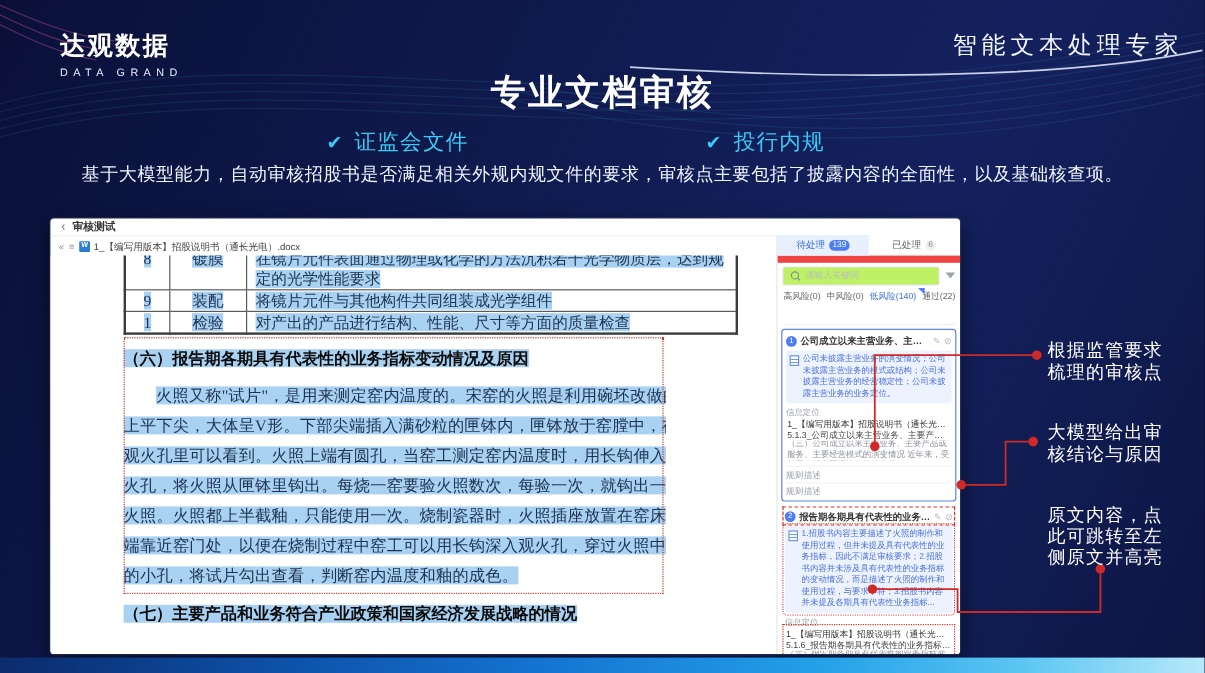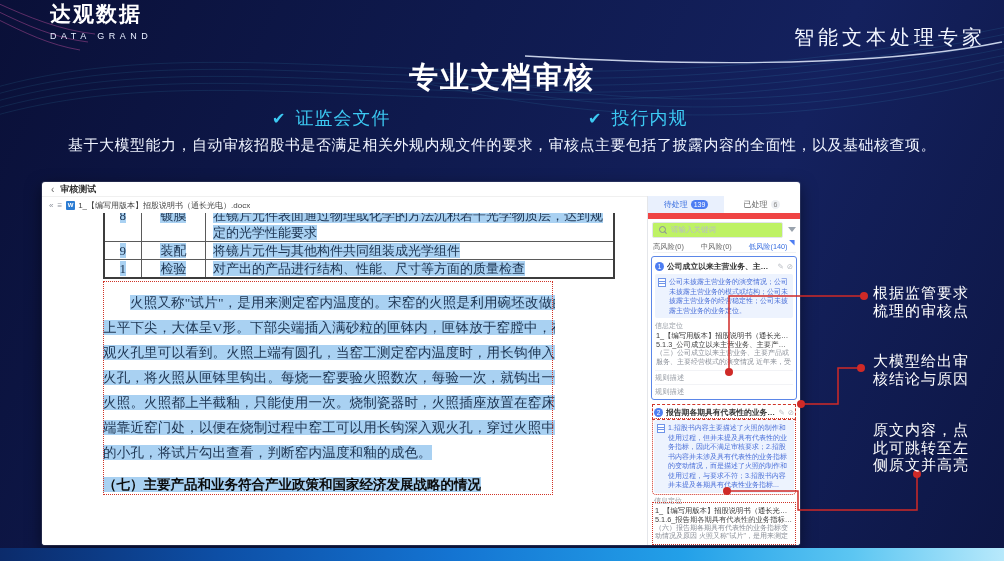--- a/index.html
+++ b/index.html
@@ -1,21 +1,21 @@
 <!DOCTYPE html>
 <html><head>
 <meta charset="utf-8">
 <style>
   html,body{margin:0;padding:0;background:#060b24;}
   .slide{position:relative;width:1004px;height:561px;overflow:hidden;
     background:linear-gradient(115deg,#0a1038 0%,#0f1a4e 38%,#14215e 68%,#0d1644 100%);
     font-family:"Liberation Sans","DejaVu Sans",sans-serif;}
   svg.deco{position:absolute;left:0;top:0;pointer-events:none;}
   
-  .logo{position:absolute;left:50px;top:0;color:#fff;}
+  .logo{position:absolute;left:50px;top:24px;color:#fff;}
   .logo .cn{font-size:21px;font-weight:bold;letter-spacing:2px;}
   .logo .en{font-size:9px;letter-spacing:4.5px;margin-top:3px;color:#e8efff;}
   .tagline{position:absolute;right:18px;top:24px;color:#f2f6ff;font-size:20px;letter-spacing:4px;}
   .page-title{position:absolute;left:0;right:0;top:58px;text-align:center;color:#fff;font-size:29px;font-weight:bold;letter-spacing:2px;}
   .bullets{position:absolute;left:0;top:106px;width:1004px;height:24px;}
   .bullet{position:absolute;color:#3cc9f2;font-size:18px;letter-spacing:1px;white-space:nowrap;}
   .bullet .chk{margin-right:9px;font-size:16px;}
   .bullet.b0{left:272px;} .bullet.b1{left:588px;}
   .desc{position:absolute;left:30px;right:30px;top:136px;text-align:center;color:#f0f4ff;font-size:15px;letter-spacing:.5px;}
   
@@ -53,21 +53,21 @@
   .ptabs{display:flex;height:17px;border-bottom:6px solid #ef4444;}
   .ptab{flex:1;display:flex;align-items:center;justify-content:center;gap:3px;color:#666;cursor:pointer;}
   .ptab.on{background:#e9f0fd;color:#3a6fe0;}
   .cnt{background:#4d7df2;color:#fff;border-radius:6px;padding:0 3px;font-size:7px;line-height:9px;}
   .ptab:not(.on) .cnt{background:#eef0f4;color:#888;}
   .psearch{display:flex;align-items:center;margin:3px 4px 0 4px;height:15px;}
   .sbox{flex:1;display:flex;align-items:center;height:14px;border:1px solid #e2e5ea;border-radius:2px;background:#bef264;padding-left:3px;}
   .sbox input{border:none;outline:none;background:transparent;font-size:7.5px;width:100px;color:#333;font-family:inherit;}
   .sbox input::placeholder{color:#b8bcc4;}
   .funnel{width:0;height:0;border-left:4px solid transparent;border-right:4px solid transparent;border-top:5px solid #9aa3ad;margin-left:5px;}
-  .chips{display:flex;align-items:center;gap:17px;margin:4px 4px 0 5px;height:11px;border-bottom:1px solid #f0f1f4;padding-bottom:0;}
+  .chips{display:flex;align-items:center;gap:5px;margin:4px 4px 0 5px;height:11px;border-bottom:1px solid #f0f1f4;padding-bottom:18px;}
   .chip{color:#666;font-size:7.3px;white-space:nowrap;position:relative;cursor:pointer;}
   .chip.on{color:#3a6fe0;}
   .chip.on .flag{position:absolute;right:-7px;top:-2px;width:6px;height:6px;background:#4d7df2;clip-path:polygon(0 0,100% 0,100% 100%);}
   .cards{padding:3px 3px 0 3px;}
   .card{position:relative;margin-bottom:3px;padding:3px;border-radius:3px;}
   .card.sel{border:1px solid #5b86e8;}
   .card-title{display:flex;align-items:center;gap:3px;height:12px;}
   .badge{flex:none;width:9px;height:9px;border-radius:50%;background:#4d7df2;color:#fff;font-size:6.5px;line-height:9px;text-align:center;}
   .ct{flex:1;font-weight:bold;color:#333;font-size:7.8px;white-space:nowrap;overflow:hidden;text-overflow:ellipsis;}
   .cic{color:#b3b7bf;font-size:7.5px;cursor:pointer;}
@@ -173,20 +173,21 @@
               </tr>
               <tr>
                 <td class="c-num"><span class="hl">1</span></td>
                 <td class="c-name"><span class="hl">检验</span></td>
                 <td class="c-desc">
                   <div><span class="hl">对产出的产品进行结构、性能、尺寸等方面的质量检查</span></div>
                 </td>
               </tr>
             </tbody>
           </table>
+        <div class="sec-title"><span class="hl">（六）报告期各期具有代表性的业务指标变动情况及原因</span></div>
         <div class="para">
             <div class="pline ind"><span class="hl">火照又称"试片"，是用来测定窑内温度的。宋窑的火照是利用碗坯改做的，</span></div>
             <div class="pline"><span class="hl">上平下尖，大体呈V形。下部尖端插入满砂粒的匣钵内，匣钵放于窑膛中，在</span></div>
             <div class="pline"><span class="hl">观火孔里可以看到。火照上端有圆孔，当窑工测定窑内温度时，用长钩伸入观</span></div>
             <div class="pline"><span class="hl">火孔，将火照从匣钵里钩出。每烧一窑要验火照数次，每验一次，就钩出一个</span></div>
             <div class="pline"><span class="hl">火照。火照都上半截釉，只能使用一次。烧制瓷器时，火照插座放置在窑床前</span></div>
             <div class="pline"><span class="hl">端靠近窑门处，以便在烧制过程中窑工可以用长钩深入观火孔，穿过火照中间</span></div>
             <div class="pline"><span class="hl">的小孔，将试片勾出查看，判断窑内温度和釉的成色。</span></div>
           </div>
         <div class="sec-title sec7"><span class="hl">（七）主要产品和业务符合产业政策和国家经济发展战略的情况</span></div>

